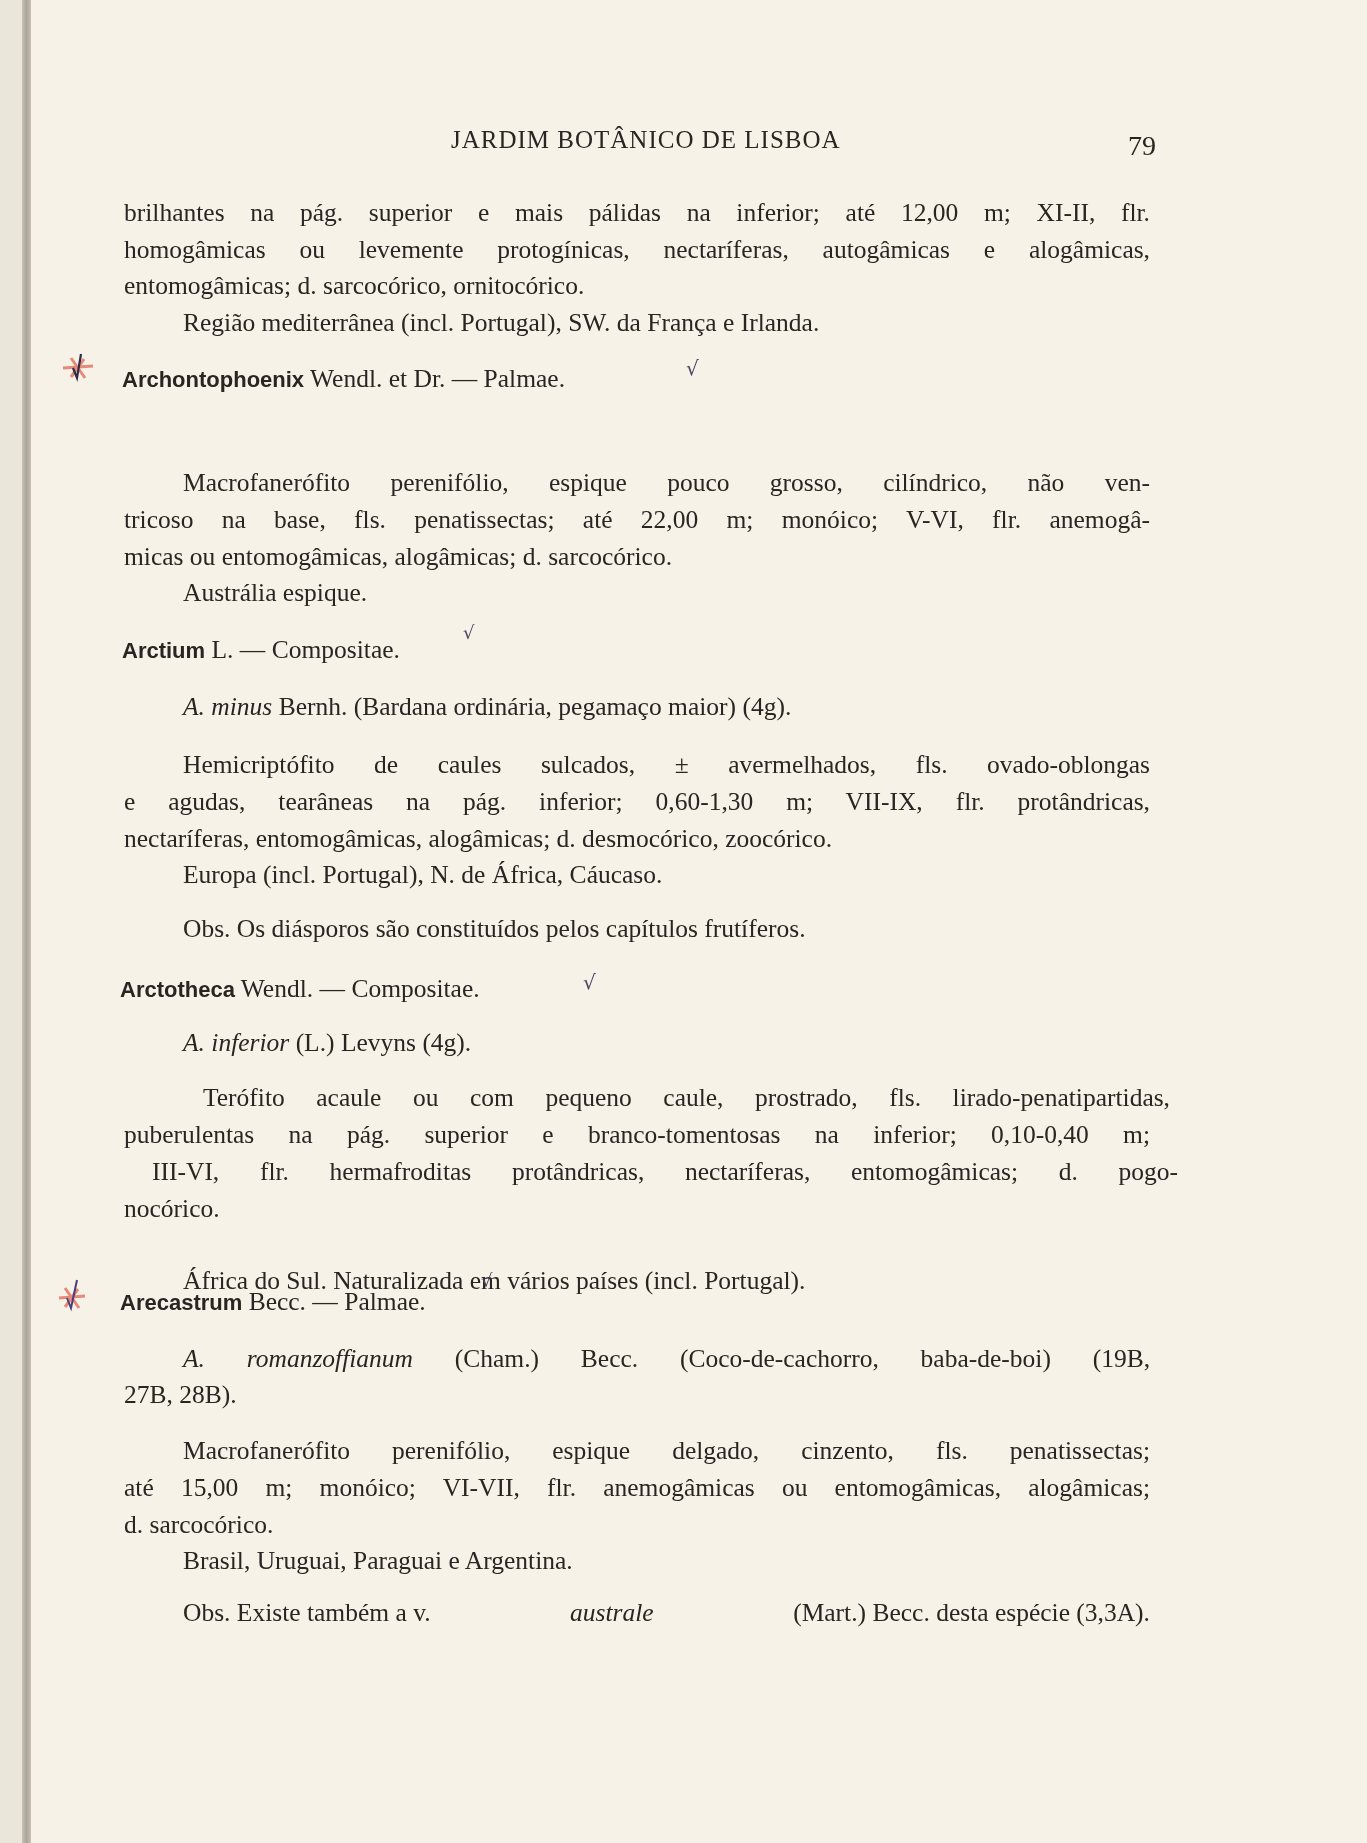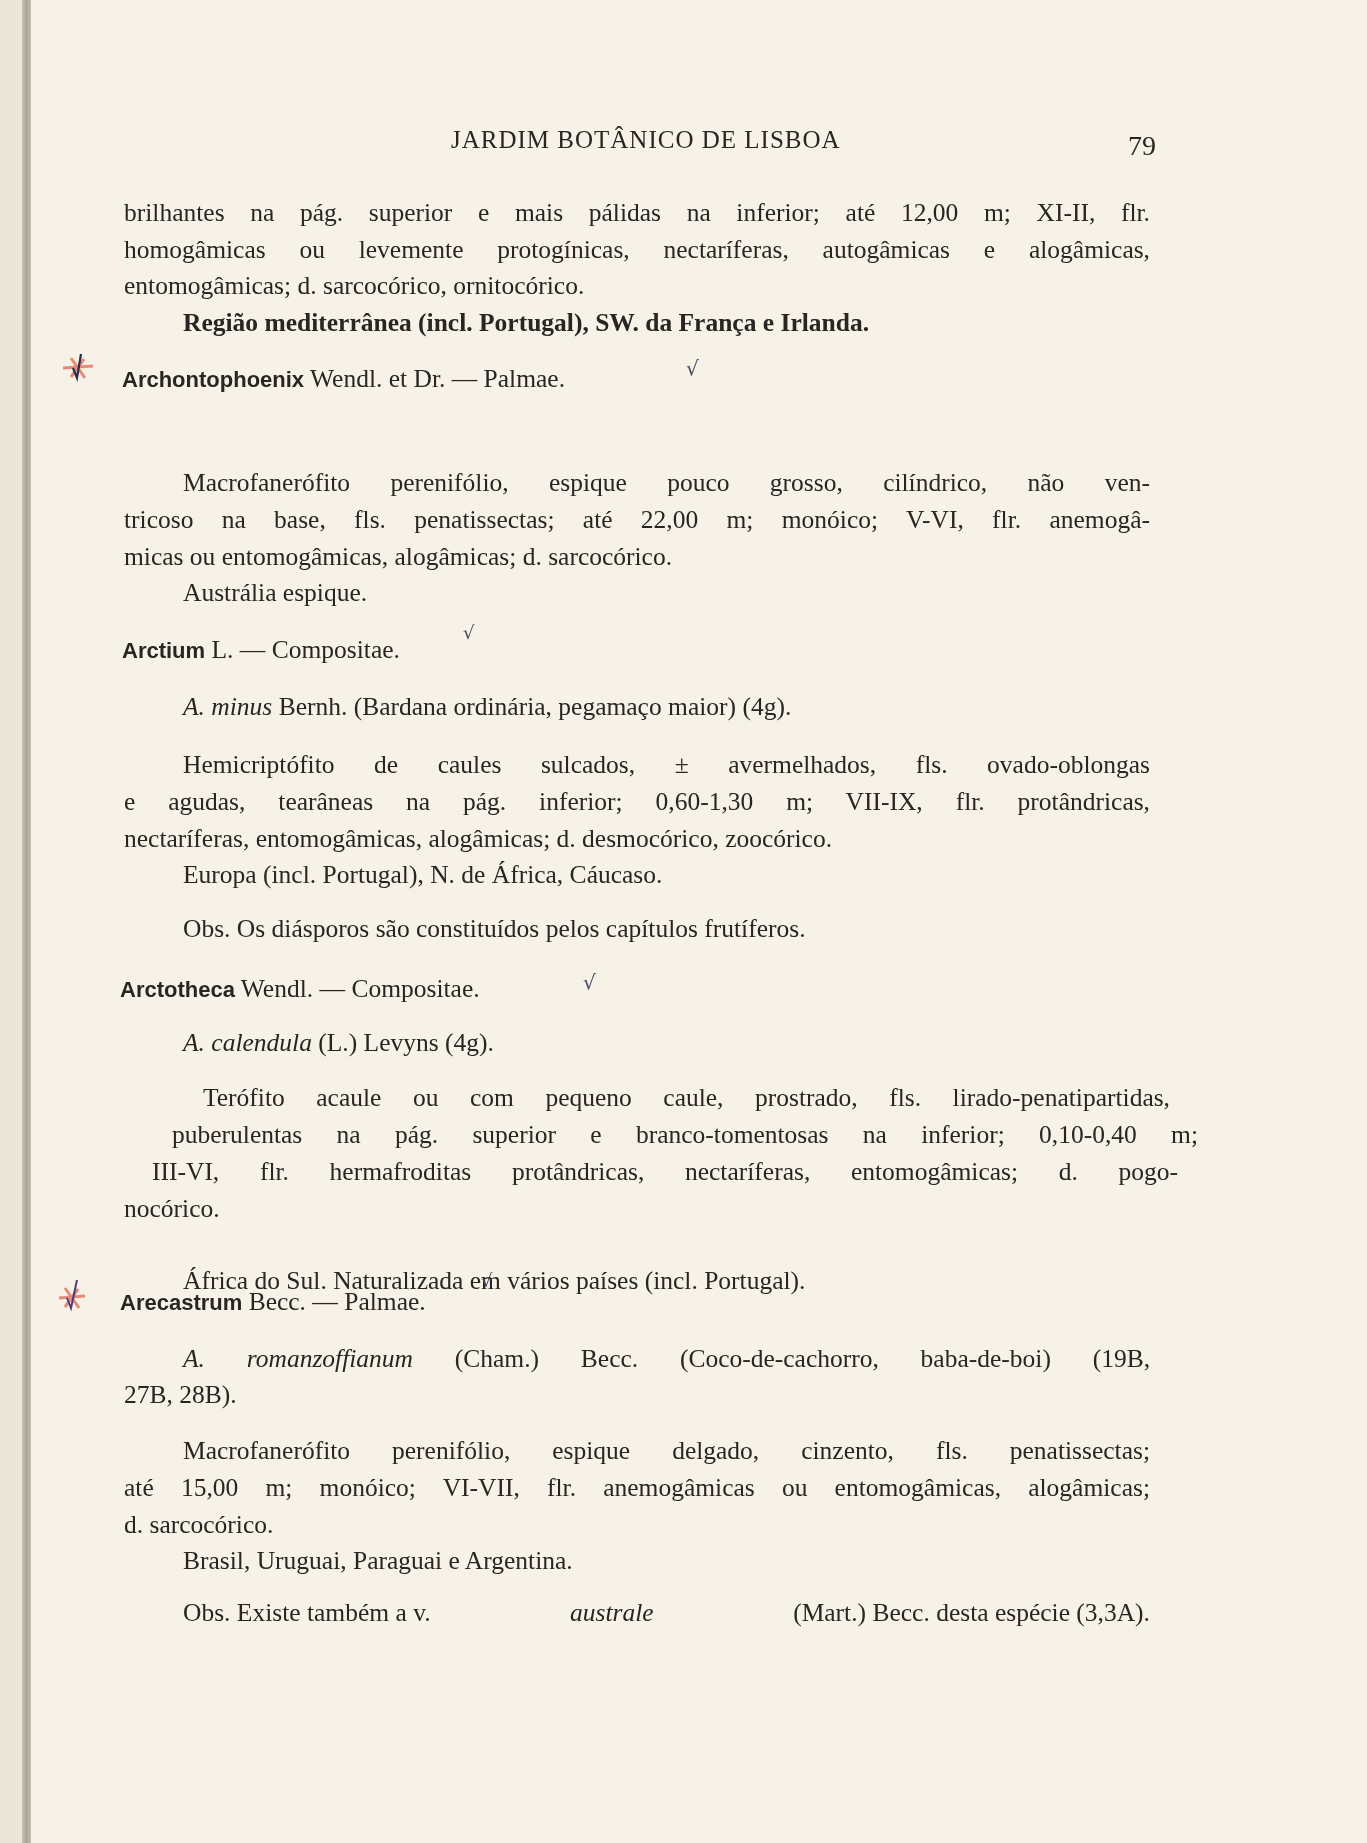--- a/index.html
+++ b/index.html
@@ -79,21 +79,21 @@
 <div class="binding-strip"></div>
 
 <div class="page">
 
   <div class="running-head">JARDIM BOTÂNICO DE LISBOA</div>
   <div class="page-number">79</div>
 
   <div class="line justify" style="left:93px; top:200px; width:1026px;">brilhantes na pág. superior e mais pálidas na inferior; até 12,00 m; XI-II, flr.</div>
   <div class="line justify" style="left:93px; top:237px; width:1026px;">homogâmicas ou levemente protogínicas, nectaríferas, autogâmicas e alogâmicas,</div>
   <div class="line" style="left:93px; top:273px;">entomogâmicas; d. sarcocórico, ornitocórico.</div>
-  <div class="line" style="left:152px; top:310px;font-weight:bold;">Região mediterrânea (incl. Portugal), SW. da França e Irlanda.</div>
+  <div class="line" style="left:152px; top:310px;">Região mediterrânea (incl. Portugal), SW. da França e Irlanda.</div>
 
   <svg class="mark-red" style="left:30px; top:350px;" viewBox="0 0 34 34">
     <path d="M2 18 L32 16" stroke="#e58a78" stroke-width="3" fill="none"></path>
     <path d="M10 8 L24 28" stroke="#e58a78" stroke-width="3" fill="none"></path>
     <path d="M10 27 L23 9" stroke="#e58a78" stroke-width="3" fill="none"></path>
     <path d="M12 18 L16 28 L20 4" stroke="#2f2c48" stroke-width="2.2" fill="none"></path>
   </svg>
   <div class="line" style="left:91px; top:366px;">
     <span class="genus">Archontophoenix</span>
     <span>Wendl. et Dr. — Palmae.</span>
@@ -123,25 +123,25 @@
   <div class="line" style="left:152px; top:916px;">Obs. Os diásporos são constituídos pelos capítulos frutíferos.</div>
 
   <div class="line" style="left:89px; top:976px;">
     <span class="genus">Arctotheca</span>
     <span>Wendl. — Compositae.</span>
   </div>
   <div class="mark-check" style="left:552px; top:970px;">√</div>
 
   <div class="line" style="left:152px; top:1030px;">
     <span class="it">A.</span>
-    <span class="it">calendula</span>
+    <span class="it">inferior</span>
     <span>(L.) Levyns (4g).</span>
   </div>
   <div class="line justify" style="left:152px; top:1085px; width:967px;margin-left:20px;">Terófito acaule ou com pequeno caule, prostrado, fls. lirado-penatipartidas,</div>
-  <div class="line justify" style="left:93px; top:1122px; width:1026px;margin-left:48px;">puberulentas na pág. superior e branco-tomentosas na inferior; 0,10-0,40 m;</div>
+  <div class="line justify" style="left:93px; top:1122px; width:1026px;">puberulentas na pág. superior e branco-tomentosas na inferior; 0,10-0,40 m;</div>
   <div class="line justify" style="left:93px; top:1159px; width:1026px;margin-left:28px;">III-VI, flr. hermafroditas protândricas, nectaríferas, entomogâmicas; d. pogo-</div>
   <div class="line" style="left:93px; top:1196px;">nocórico.</div>
   <div class="line" style="left:152px; top:1232px;margin-top:36px;">África do Sul. Naturalizada em vários países (incl. Portugal).</div>
 
   <svg class="mark-red" style="left:24px; top:1278px;" viewBox="0 0 34 34">
     <path d="M4 20 L30 18" stroke="#e58a78" stroke-width="3" fill="none"></path>
     <path d="M10 10 L24 30" stroke="#e58a78" stroke-width="3" fill="none"></path>
     <path d="M10 29 L23 11" stroke="#e58a78" stroke-width="3" fill="none"></path>
     <path d="M12 20 L16 30 L22 2" stroke="#4b3e7a" stroke-width="2" fill="none"></path>
   </svg>

